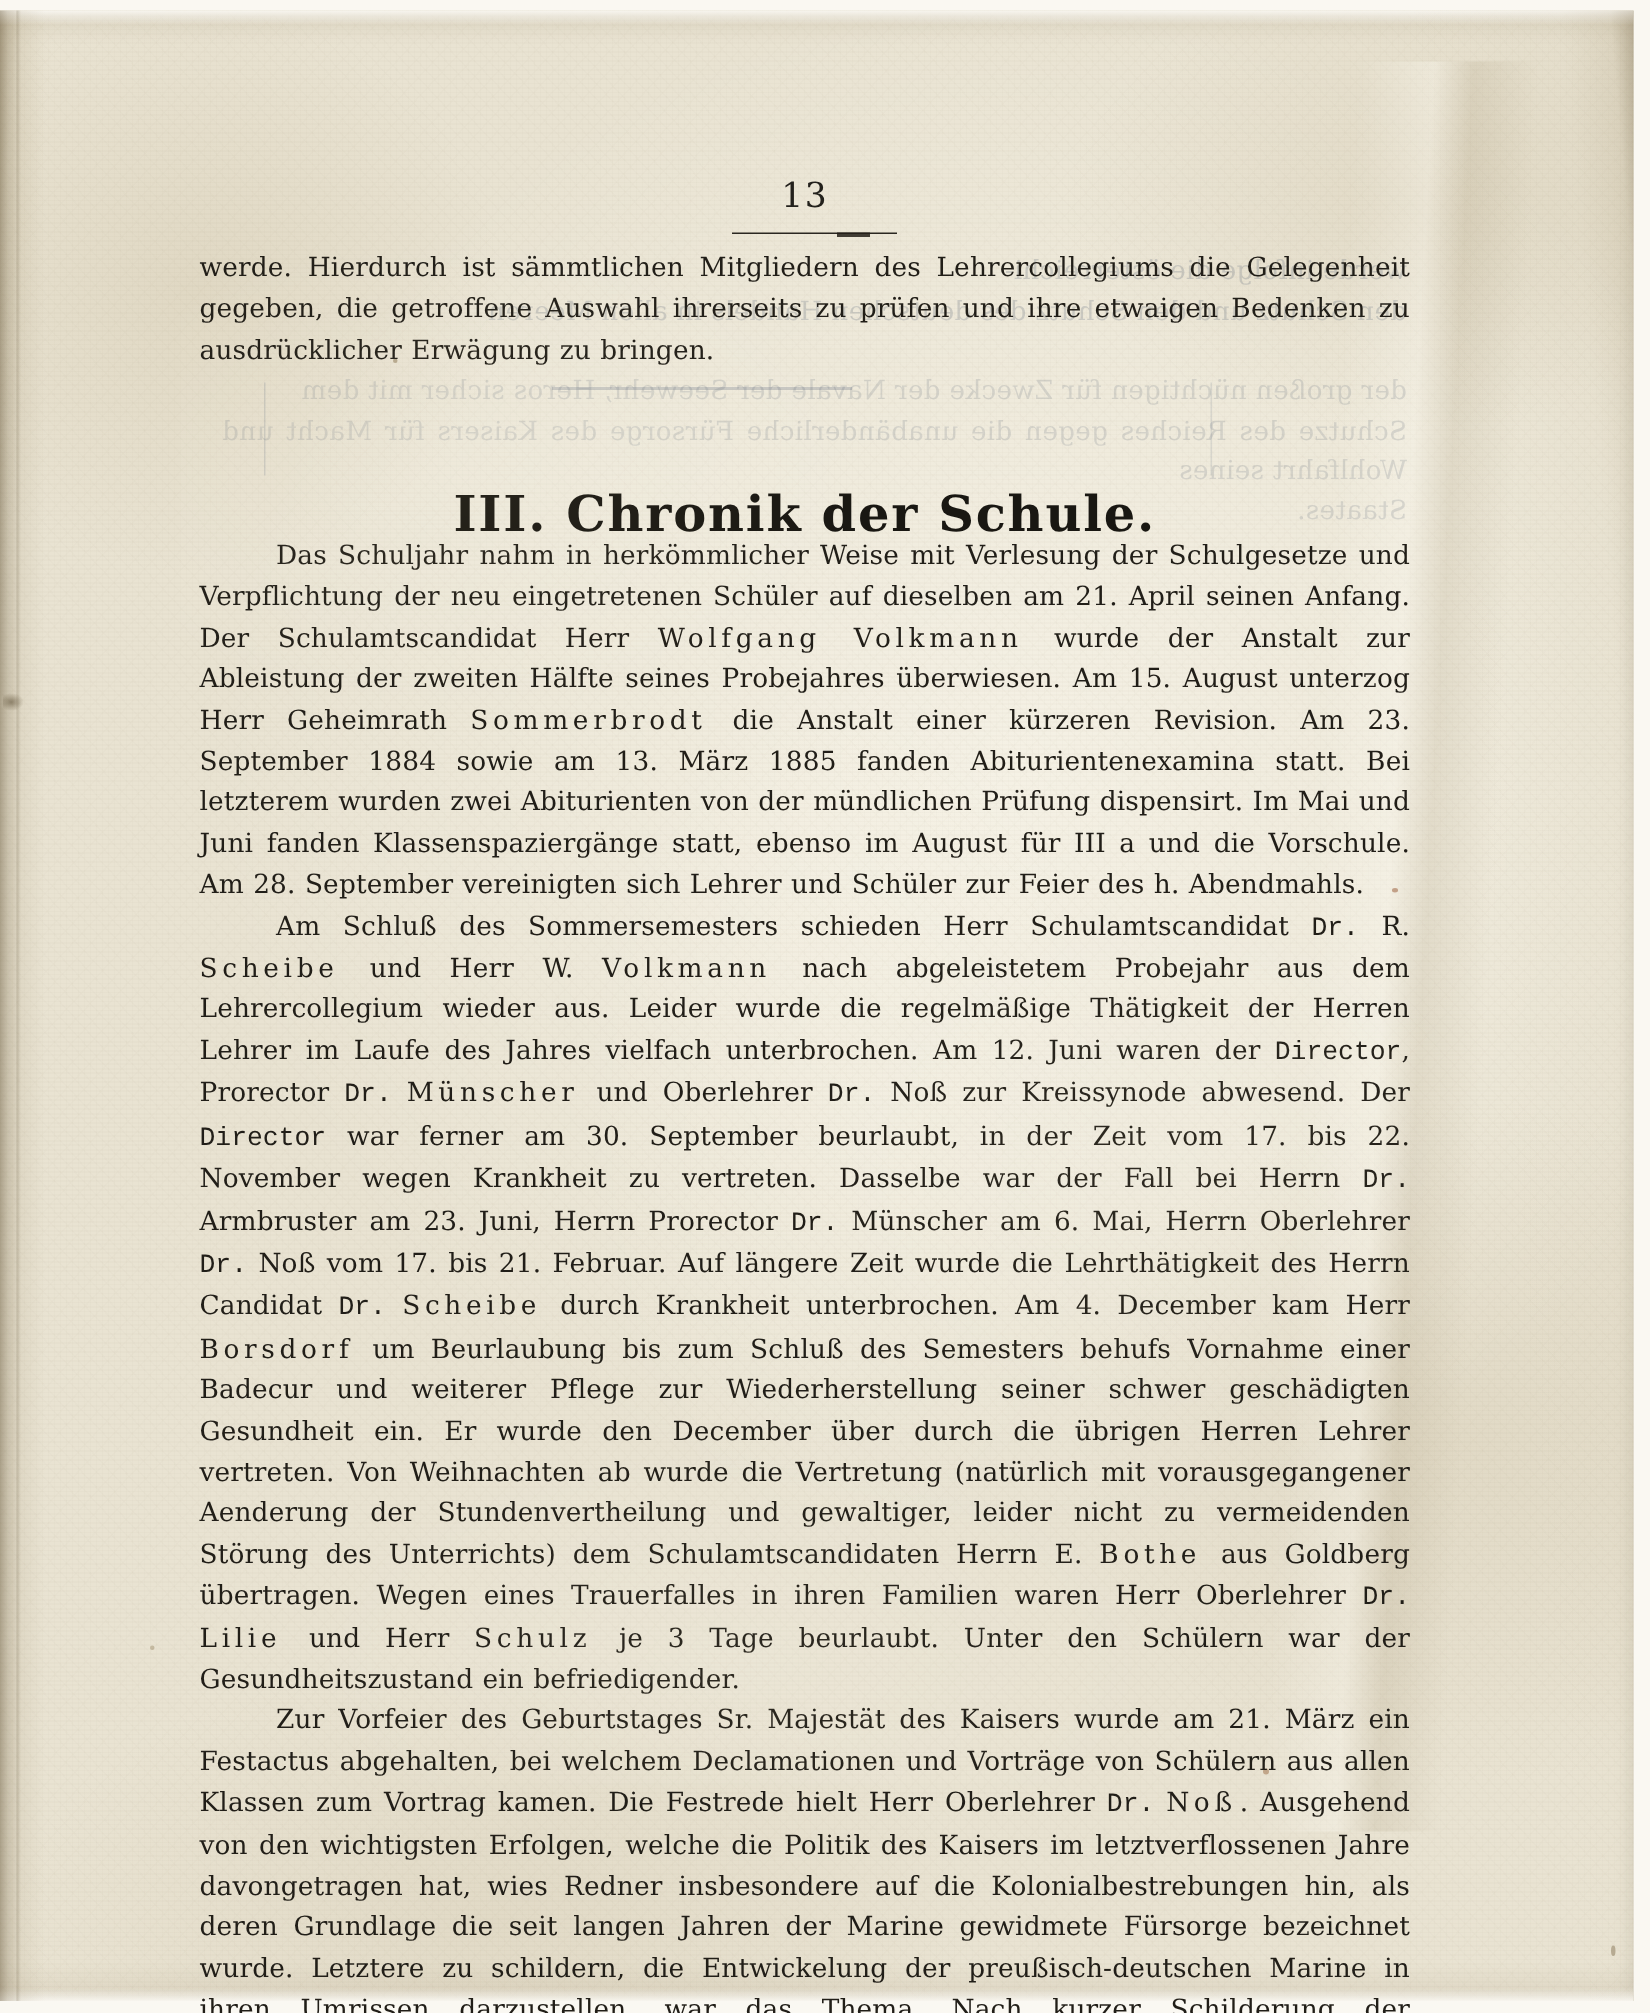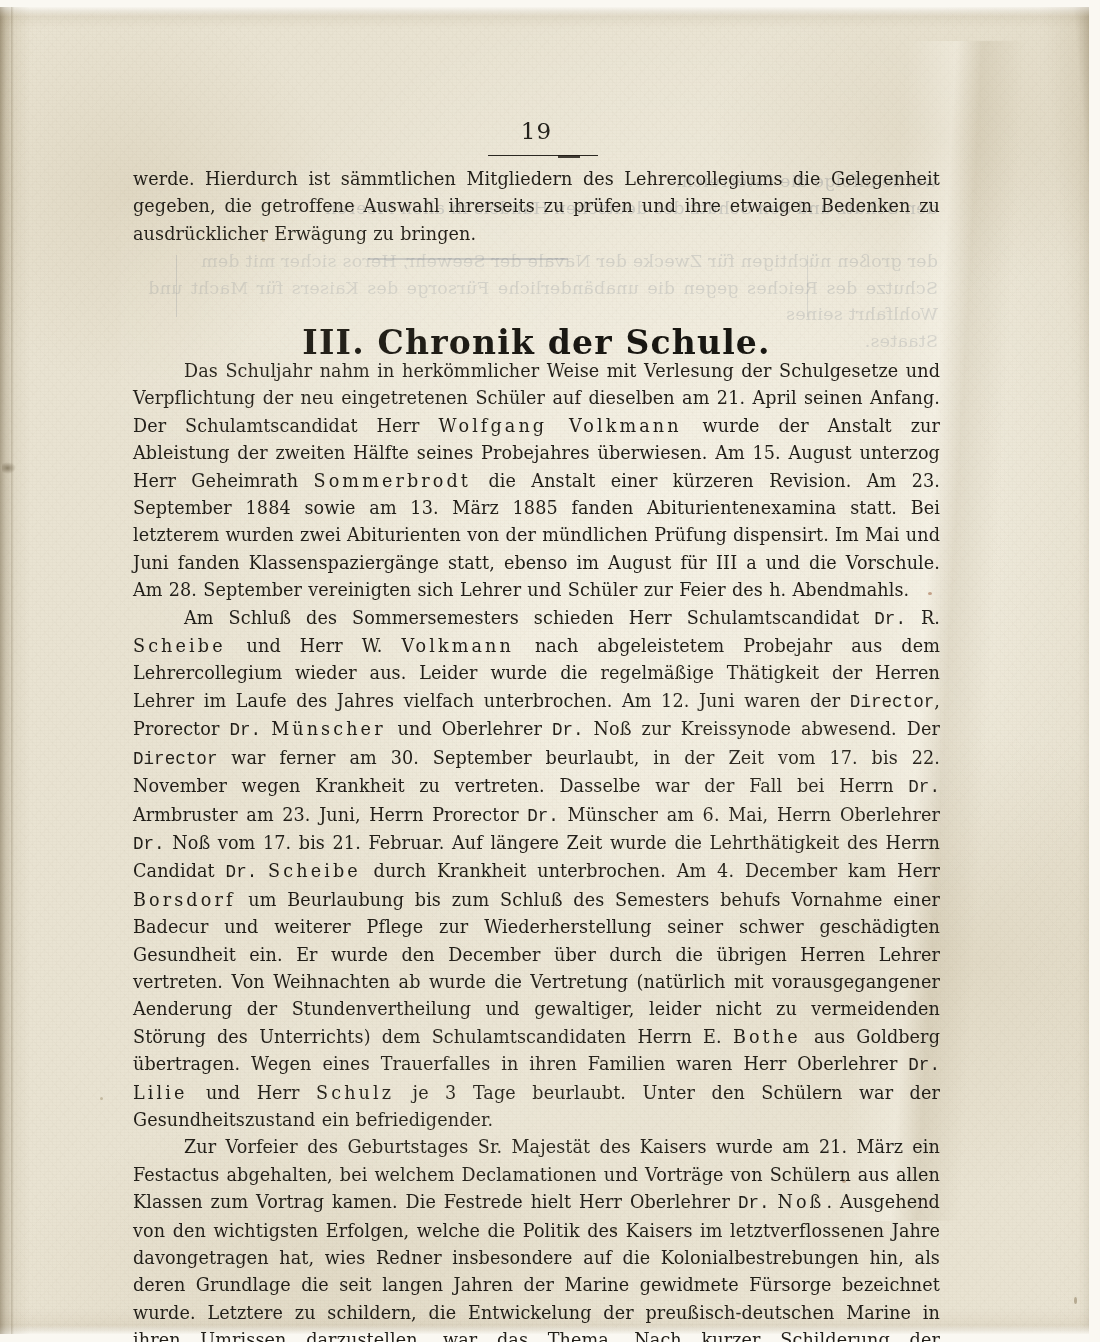--- a/index.html
+++ b/index.html
@@ -316,21 +316,21 @@
     <div>den Schutz und den Schutz des deutschen Handels in allen Meeren</div>
   </div>
   <div class="showthrough showthrough-2">
     <div>der großen nüchtigen für Zwecke der Navale der Seewehr, Heros sicher mit dem</div>
     <div>Schutze des Reiches gegen die unabänderliche Fürsorge des Kaisers für Macht und Wohlfahrt seines</div>
     <div>Staates.</div>
   </div>
 
   <div class="content">
 
-    <div class="folio">19</div>
+    <div class="folio">13</div>
     <div class="folio-rule"></div>
 
     <div class="intro">
       <p class="para">werde. Hierdurch ist sämmtlichen Mitgliedern des Lehrercollegiums die Gelegenheit gegeben, die getroffene Auswahl ihrerseits zu prüfen und ihre etwaigen Bedenken zu ausdrücklicher Erwägung zu bringen.</p>
     </div>
 
     <h2 class="heading">III. Chronik der Schule.</h2>
 
     <div class="body" id="chronicle-body">
         <p class="para"><span>Das Schuljahr nahm in herkömmlicher Weise mit Verlesung der Schulgesetze und Verpflichtung der neu eingetretenen Schüler auf dieselben am 21. April seinen Anfang. Der Schulamtscandidat Herr </span><span class="sp">Wolfgang Volkmann</span><span> wurde der Anstalt zur Ableistung der zweiten Hälfte seines Probejahres überwiesen. Am 15. August unterzog Herr Geheimrath </span><span class="sp">Sommerbrodt</span><span> die Anstalt einer kürzeren Revision. Am 23. September 1884 sowie am 13. März 1885 fanden Abiturientenexamina statt. Bei letzterem wurden zwei Abiturienten von der mündlichen Prüfung dispensirt. Im Mai und Juni fanden Klassenspaziergänge statt, ebenso im August für III a und die Vorschule. Am 28. September vereinigten sich Lehrer und Schüler zur Feier des h. Abendmahls.</span></p>

